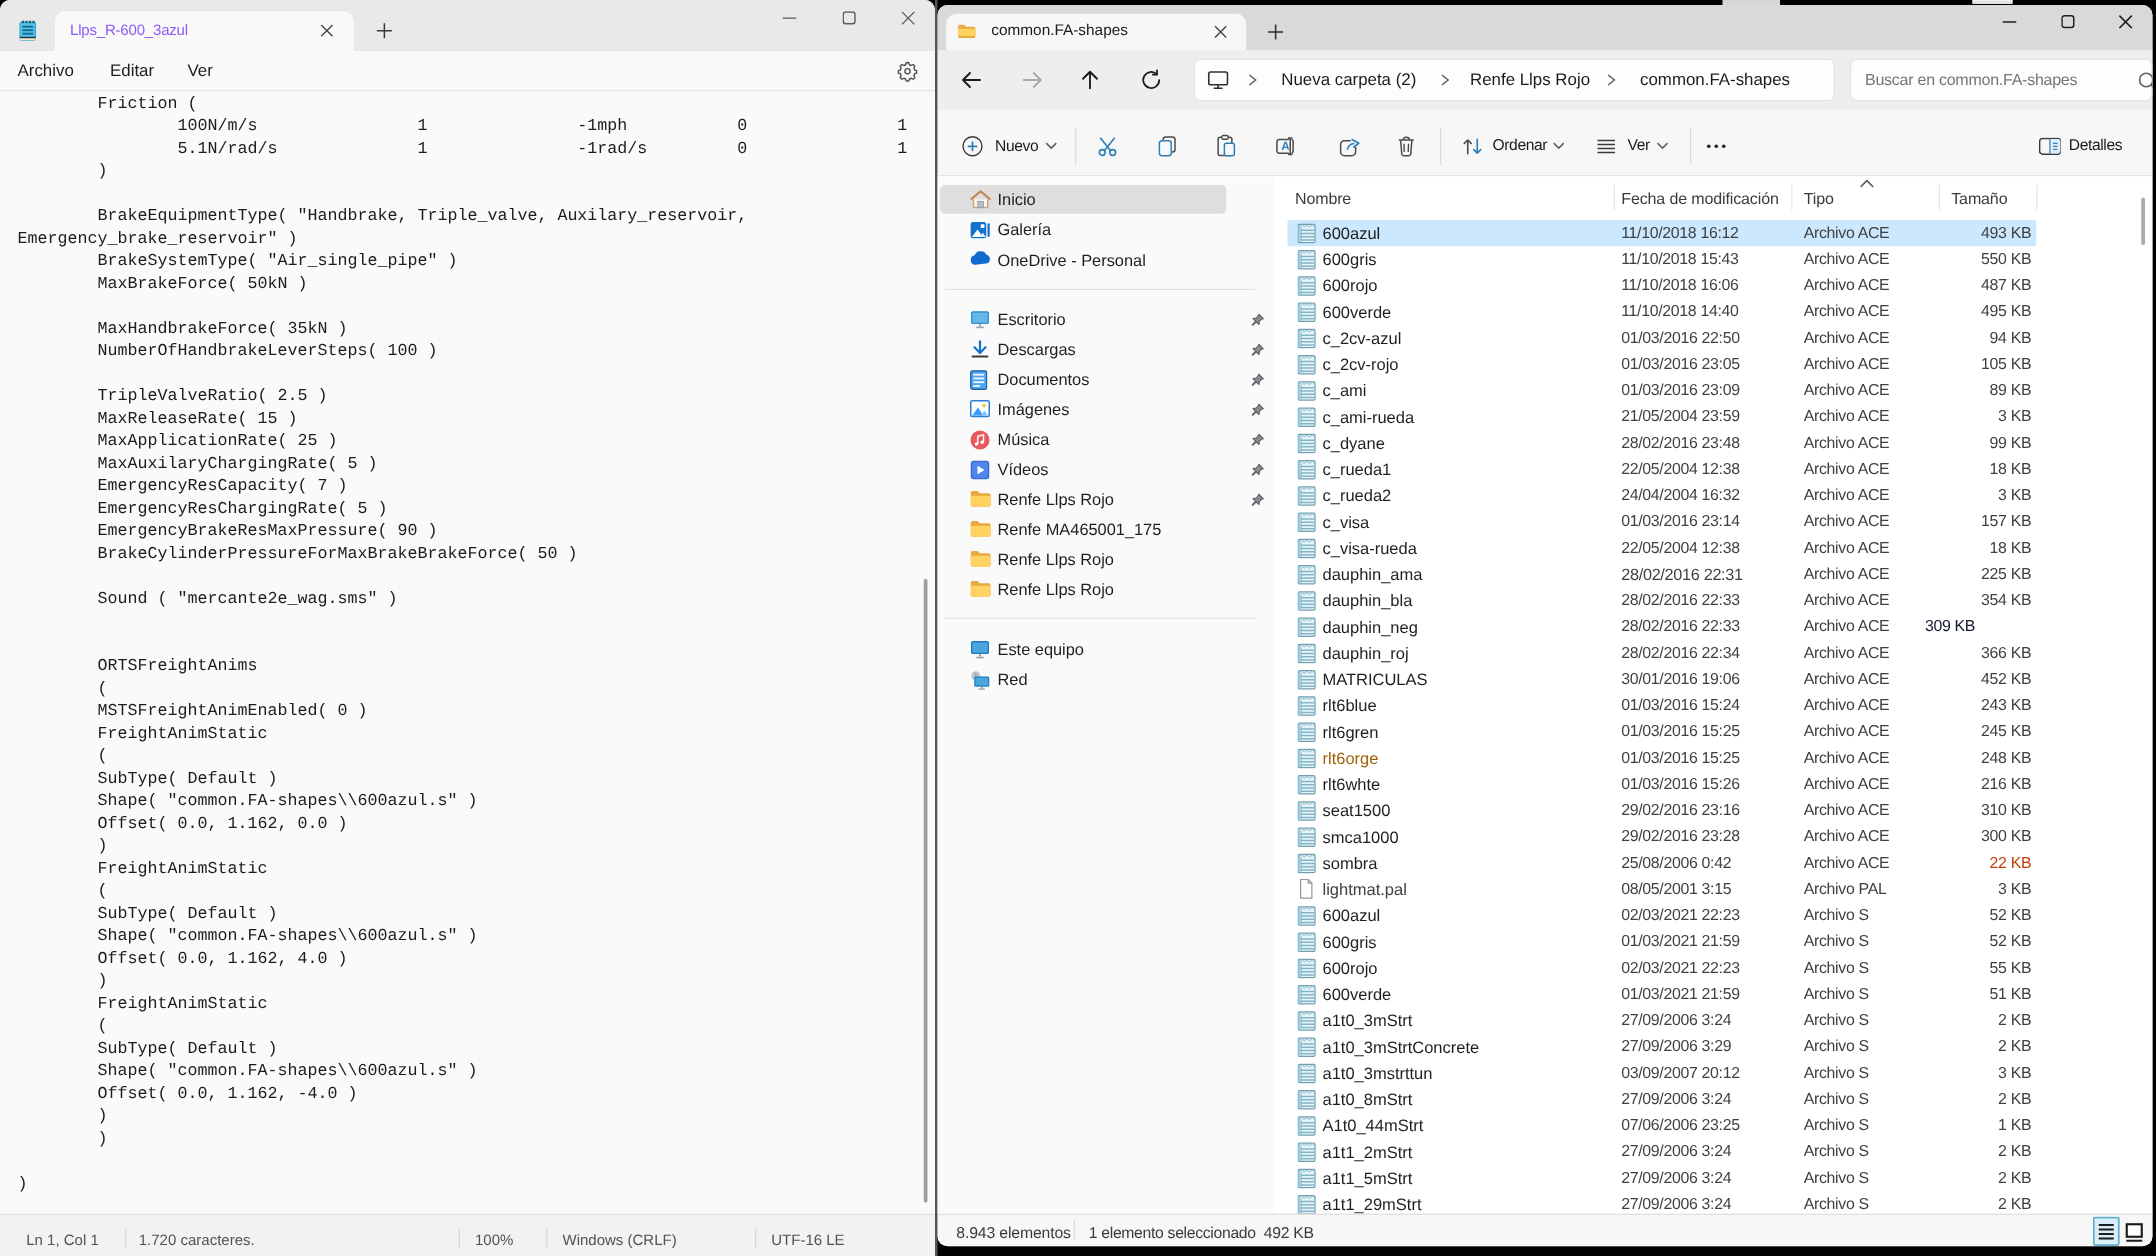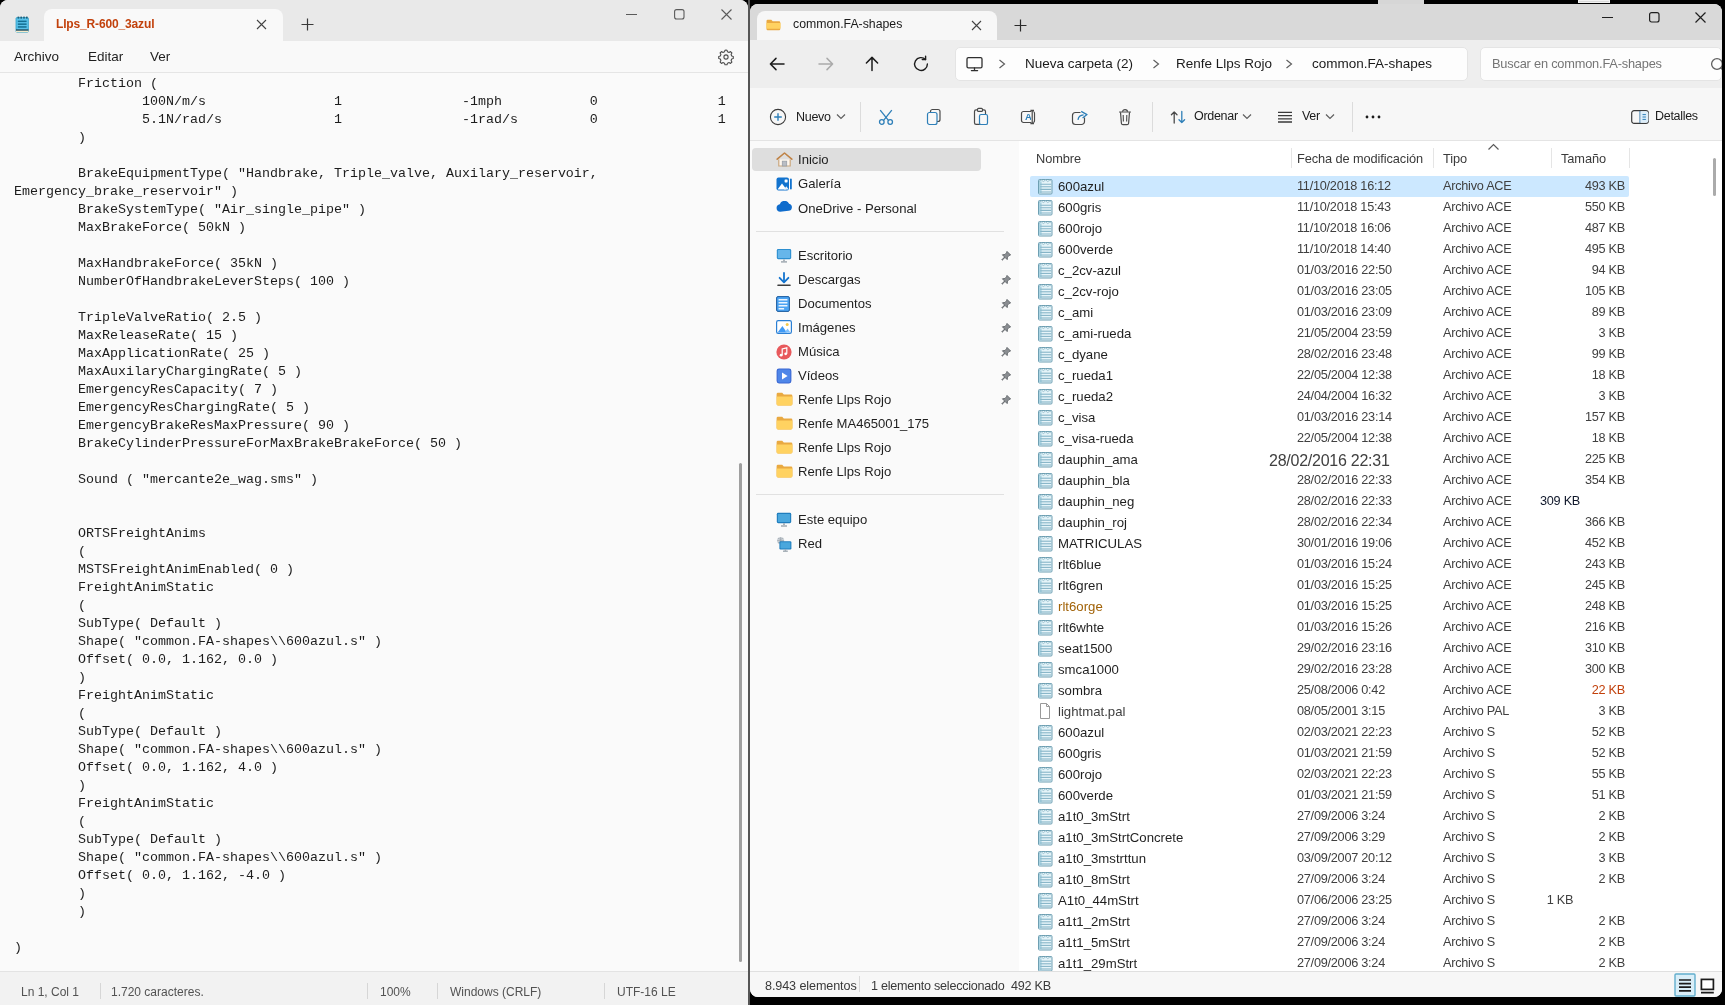--- a/index.html
+++ b/index.html
@@ -12,21 +12,21 @@
         <rect x="2.6" y="0.6" width="1.6" height="2" fill="#1e5f7a"></rect>
         <rect x="5.4" y="0.6" width="1.6" height="2" fill="#1e5f7a"></rect>
         <rect x="8.2" y="0.6" width="1.6" height="2" fill="#1e5f7a"></rect>
         <rect x="11" y="0.6" width="1.6" height="2" fill="#1e5f7a"></rect>
         <rect x="2.8" y="4.6" width="8.8" height="1.5" fill="#136e92"></rect>
         <rect x="2.8" y="7.4" width="8.8" height="1.5" fill="#136e92"></rect>
         <rect x="2.8" y="10.2" width="8.8" height="1.5" fill="#136e92"></rect>
       </svg>
     </div>
     <div class="abs" style="left:44px;top:9px;width:239px;height:32px;background:#f9f9f9;border-radius:8px 8px 0 0"></div>
-    <div class="txt" style="left:56px;top:17px;font-size:12px;font-weight:700;color:#c2410c;letter-spacing:-0.15px">Llps_R-600_3azul</div>
+    <div class="txt" style="left:56px;top:17px;font-size:12px;font-weight:400;color:#8b5cf6;letter-spacing:-0.15px">Llps_R-600_3azul</div>
     <svg class="abs" style="left:256px;top:19px" width="11" height="11">
       <path d="M1 1 L10 10 M10 1 L1 10" stroke="#444" stroke-width="1.1"></path>
     </svg>
     <svg class="abs" style="left:301px;top:18px" width="13" height="13">
       <path d="M6.5 0.5 V12.5 M0.5 6.5 H12.5" stroke="#3a3a3a" stroke-width="1.2"></path>
     </svg>
     <svg class="abs" style="left:626px;top:13px" width="12" height="4">
       <path d="M0 1.5 h11" stroke="#5a5a5a" stroke-width="1.1"></path>
     </svg>
     <svg class="abs" style="left:674px;top:9px" width="11" height="11">
@@ -668,21 +668,21 @@
         <rect x="0.5" y="1.5" width="13.5" height="14.5" rx="1" fill="#e6f4f9" stroke="#6e9fb2"></rect>
         <rect x="1" y="2" width="2.6" height="13.5" fill="#a9d3e2"></rect>
         <path d="M1 3.6 l2.2 -1.8 l2.2 1.8 l2.2 -1.8 l2.2 1.8 l2.2 -1.8 l1.8 1.5" stroke="#8fb7c6" fill="#d8eef5" stroke-width="0.8"></path>
         <line x1="2.2" y1="6.2" x2="13.2" y2="6.2" stroke="#85b4c7" stroke-width="1.1"></line>
         <line x1="2.2" y1="8.8" x2="13.2" y2="8.8" stroke="#85b4c7" stroke-width="1.1"></line>
         <line x1="2.2" y1="11.4" x2="13.2" y2="11.4" stroke="#85b4c7" stroke-width="1.1"></line>
         <line x1="2.2" y1="14" x2="13.2" y2="14" stroke="#85b4c7" stroke-width="1.1"></line>
       </svg>
     </div>
     <div class="txt" style="left:308px;top:448px;font-size:13.2px;color:#1f1f1f">dauphin_ama</div>
-    <div class="txt" style="left:519px;top:448px;font-size:16px;letter-spacing:-0.25px;color:#404040">28/02/2016 22:31</div>
+    <div class="txt" style="left:547px;top:448px;font-size:13px;letter-spacing:-0.25px;color:#404040">28/02/2016 22:31</div>
     <div class="txt" style="left:693px;top:448px;font-size:12.7px;letter-spacing:-0.25px;color:#404040">Archivo ACE</div>
     <div class="txt" style="left:745px;top:448px;width:130px;font-size:12.7px;letter-spacing:-0.25px;color:#404040;text-align:right">225 KB</div>
     <div class="abs" style="left:288px;top:468px">
       <svg width="15" height="17" viewBox="0 0 15 17" style="">
         <rect x="0.5" y="1.5" width="13.5" height="14.5" rx="1" fill="#e6f4f9" stroke="#6e9fb2"></rect>
         <rect x="1" y="2" width="2.6" height="13.5" fill="#a9d3e2"></rect>
         <path d="M1 3.6 l2.2 -1.8 l2.2 1.8 l2.2 -1.8 l2.2 1.8 l2.2 -1.8 l1.8 1.5" stroke="#8fb7c6" fill="#d8eef5" stroke-width="0.8"></path>
         <line x1="2.2" y1="6.2" x2="13.2" y2="6.2" stroke="#85b4c7" stroke-width="1.1"></line>
         <line x1="2.2" y1="8.8" x2="13.2" y2="8.8" stroke="#85b4c7" stroke-width="1.1"></line>
         <line x1="2.2" y1="11.4" x2="13.2" y2="11.4" stroke="#85b4c7" stroke-width="1.1"></line>
@@ -980,21 +980,21 @@
         <path d="M1 3.6 l2.2 -1.8 l2.2 1.8 l2.2 -1.8 l2.2 1.8 l2.2 -1.8 l1.8 1.5" stroke="#8fb7c6" fill="#d8eef5" stroke-width="0.8"></path>
         <line x1="2.2" y1="6.2" x2="13.2" y2="6.2" stroke="#85b4c7" stroke-width="1.1"></line>
         <line x1="2.2" y1="8.8" x2="13.2" y2="8.8" stroke="#85b4c7" stroke-width="1.1"></line>
         <line x1="2.2" y1="11.4" x2="13.2" y2="11.4" stroke="#85b4c7" stroke-width="1.1"></line>
         <line x1="2.2" y1="14" x2="13.2" y2="14" stroke="#85b4c7" stroke-width="1.1"></line>
       </svg>
     </div>
     <div class="txt" style="left:308px;top:889px;font-size:13.2px;color:#1f1f1f">A1t0_44mStrt</div>
     <div class="txt" style="left:547px;top:889px;font-size:12.7px;letter-spacing:-0.25px;color:#404040">07/06/2006 23:25</div>
     <div class="txt" style="left:693px;top:889px;font-size:12.7px;letter-spacing:-0.25px;color:#404040">Archivo S</div>
-    <div class="txt" style="left:745px;top:889px;width:130px;font-size:12.7px;letter-spacing:-0.25px;color:#404040;text-align:center">1 KB</div>
+    <div class="txt" style="left:745px;top:889px;width:130px;font-size:12.7px;letter-spacing:-0.25px;color:#404040;text-align:right">1 KB</div>
     <div class="abs" style="left:288px;top:909px">
       <svg width="15" height="17" viewBox="0 0 15 17" style="">
         <rect x="0.5" y="1.5" width="13.5" height="14.5" rx="1" fill="#e6f4f9" stroke="#6e9fb2"></rect>
         <rect x="1" y="2" width="2.6" height="13.5" fill="#a9d3e2"></rect>
         <path d="M1 3.6 l2.2 -1.8 l2.2 1.8 l2.2 -1.8 l2.2 1.8 l2.2 -1.8 l1.8 1.5" stroke="#8fb7c6" fill="#d8eef5" stroke-width="0.8"></path>
         <line x1="2.2" y1="6.2" x2="13.2" y2="6.2" stroke="#85b4c7" stroke-width="1.1"></line>
         <line x1="2.2" y1="8.8" x2="13.2" y2="8.8" stroke="#85b4c7" stroke-width="1.1"></line>
         <line x1="2.2" y1="11.4" x2="13.2" y2="11.4" stroke="#85b4c7" stroke-width="1.1"></line>
         <line x1="2.2" y1="14" x2="13.2" y2="14" stroke="#85b4c7" stroke-width="1.1"></line>
       </svg>

